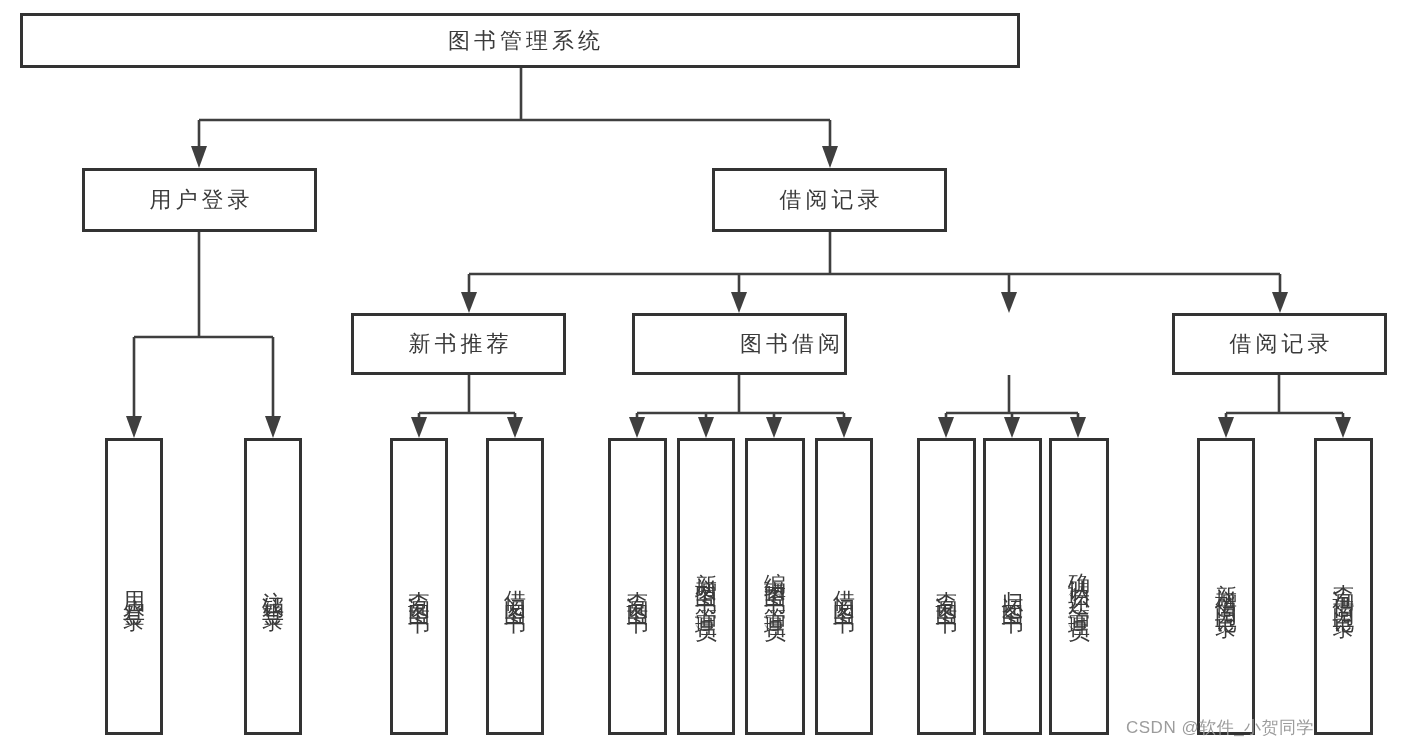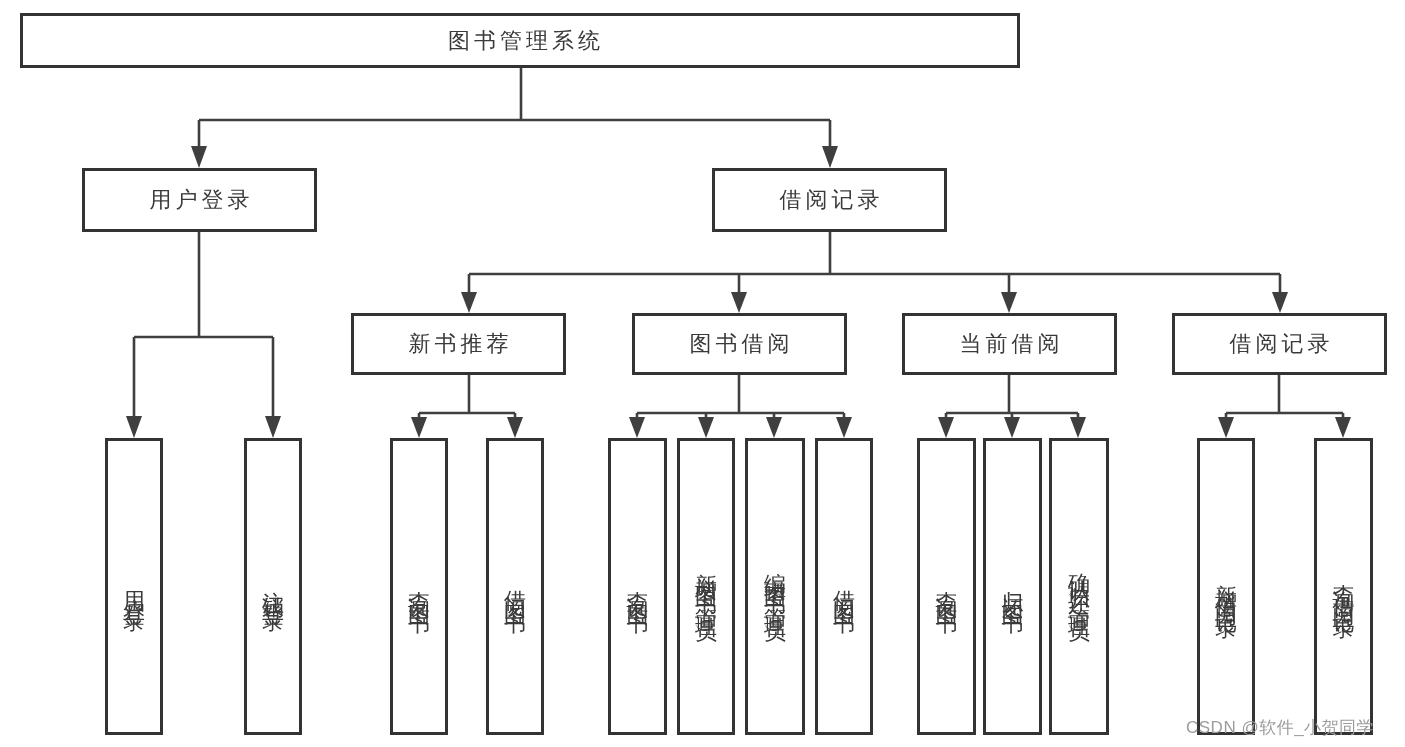--- a/index.html
+++ b/index.html
@@ -45,21 +45,21 @@
   .vtext{
     writing-mode:vertical-lr;
     text-orientation:mixed;
     font-size:22px;
     letter-spacing:7px;
     line-height:1.1;
     white-space:nowrap;
   }
   .watermark{
     position:absolute;
-    left:1186px;
+    left:1126px;
     top:716px;
     font-size:17px;
     letter-spacing:0.5px;
     color:var(--watermark);
     white-space:nowrap;
     z-index:5;
   }
 </style>
 </head>
 <body>
@@ -120,25 +120,22 @@
   <div class="box" style="left:82px;top:168px;width:235px;height:64px;">
     <span class="hlabel">用户登录</span>
   </div>
   <div class="box" style="left:712px;top:168px;width:235px;height:64px;">
     <span class="hlabel">借阅记录</span>
   </div>
 
   <div class="box" style="left:351px;top:313px;width:215px;height:62px;">
     <span class="hlabel">新书推荐</span>
   </div>
-  <div class="box" style="left:632px;top:313px;width:215px;height:62px;">
+  <div class="box" style="left:632px;top:313px;width:215px;height:62px;justify-content:flex-end;">
     <span class="hlabel">图书借阅</span>
-  </div>
-  <div class="box" style="left:902px;top:313px;width:215px;height:62px;">
-    <span class="hlabel">当前借阅</span>
   </div>
   <div class="box" style="left:1172px;top:313px;width:215px;height:62px;">
     <span class="hlabel">借阅记录</span>
   </div>
 
   <div class="box" style="left:105px;top:438px;width:58px;height:297px;">
     <span class="vtext">用户登录</span>
   </div>
   <div class="box" style="left:244px;top:438px;width:58px;height:297px;">
     <span class="vtext">注销登录</span>

